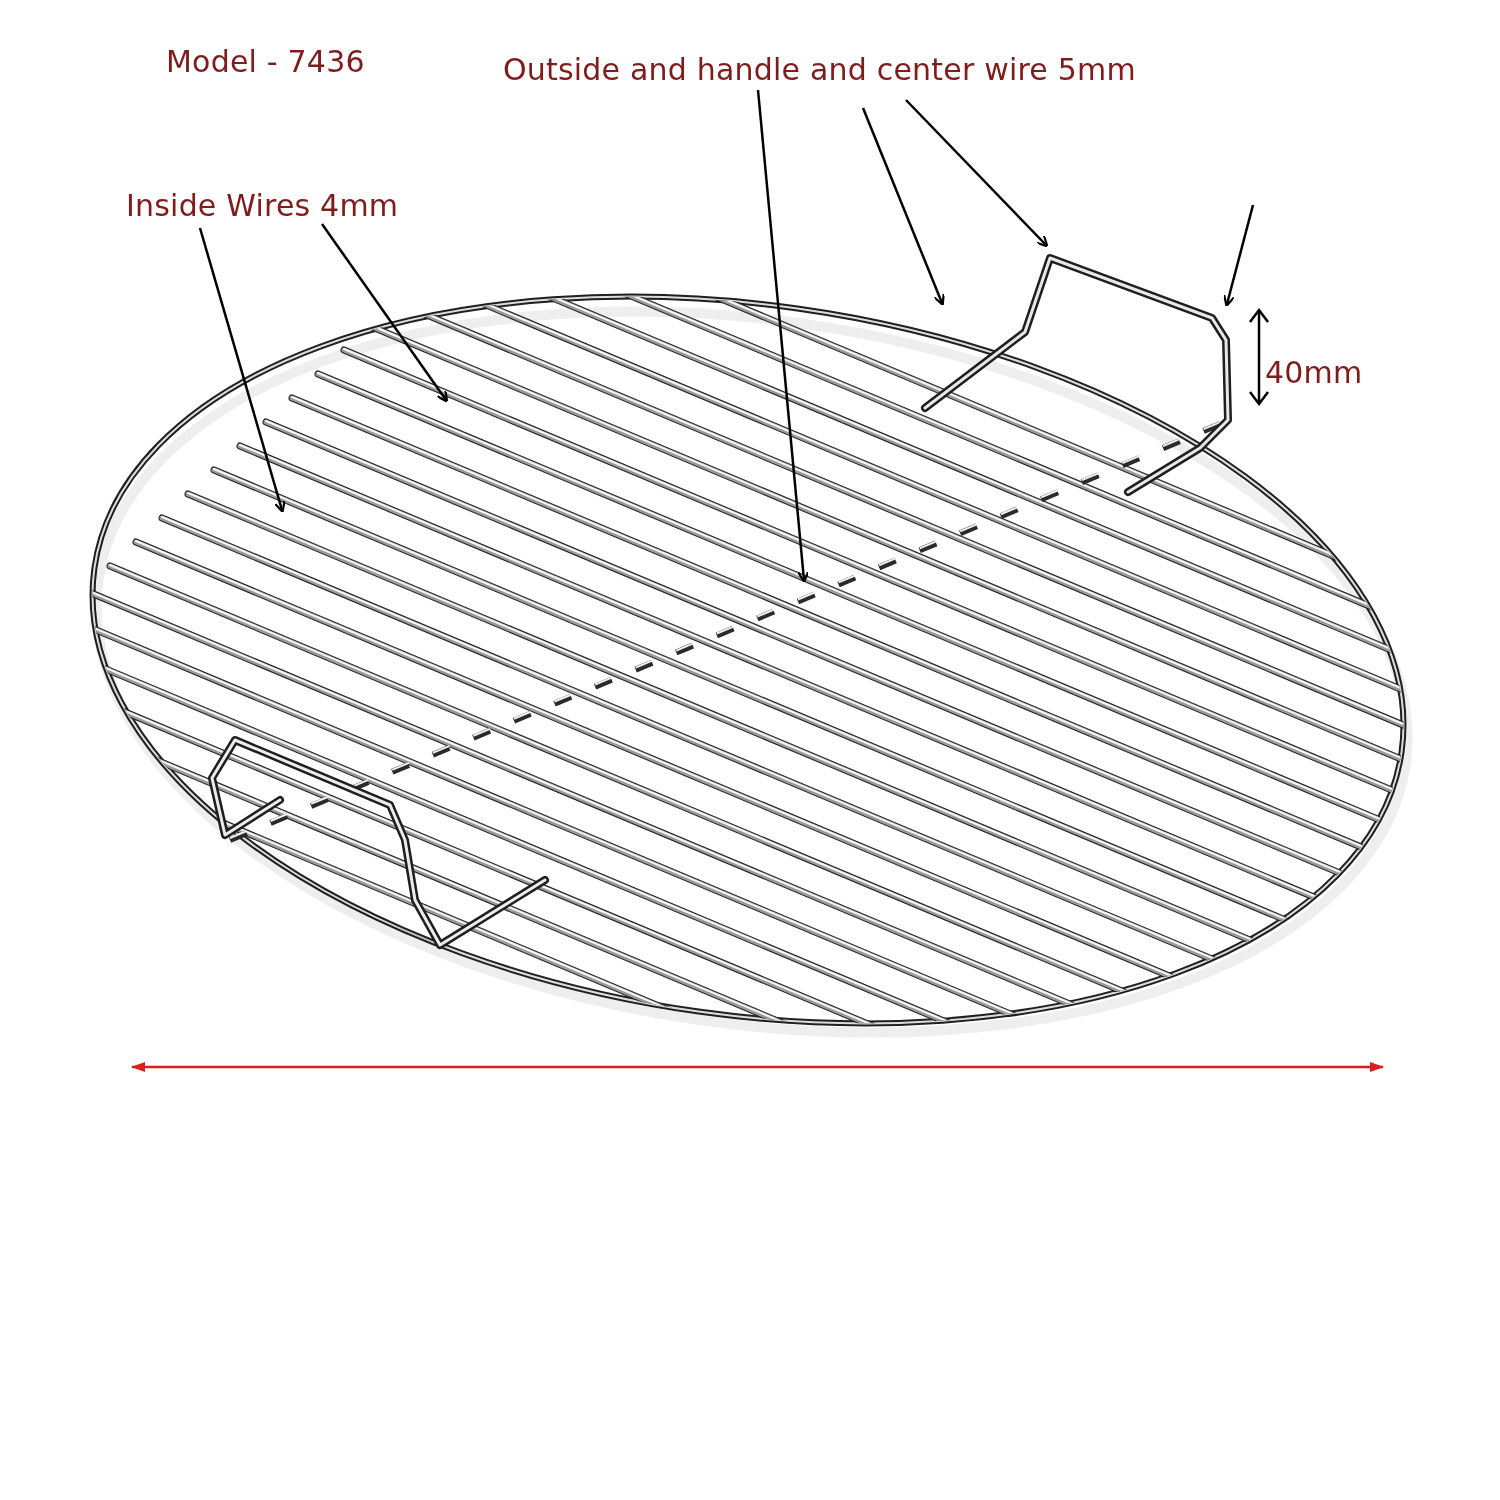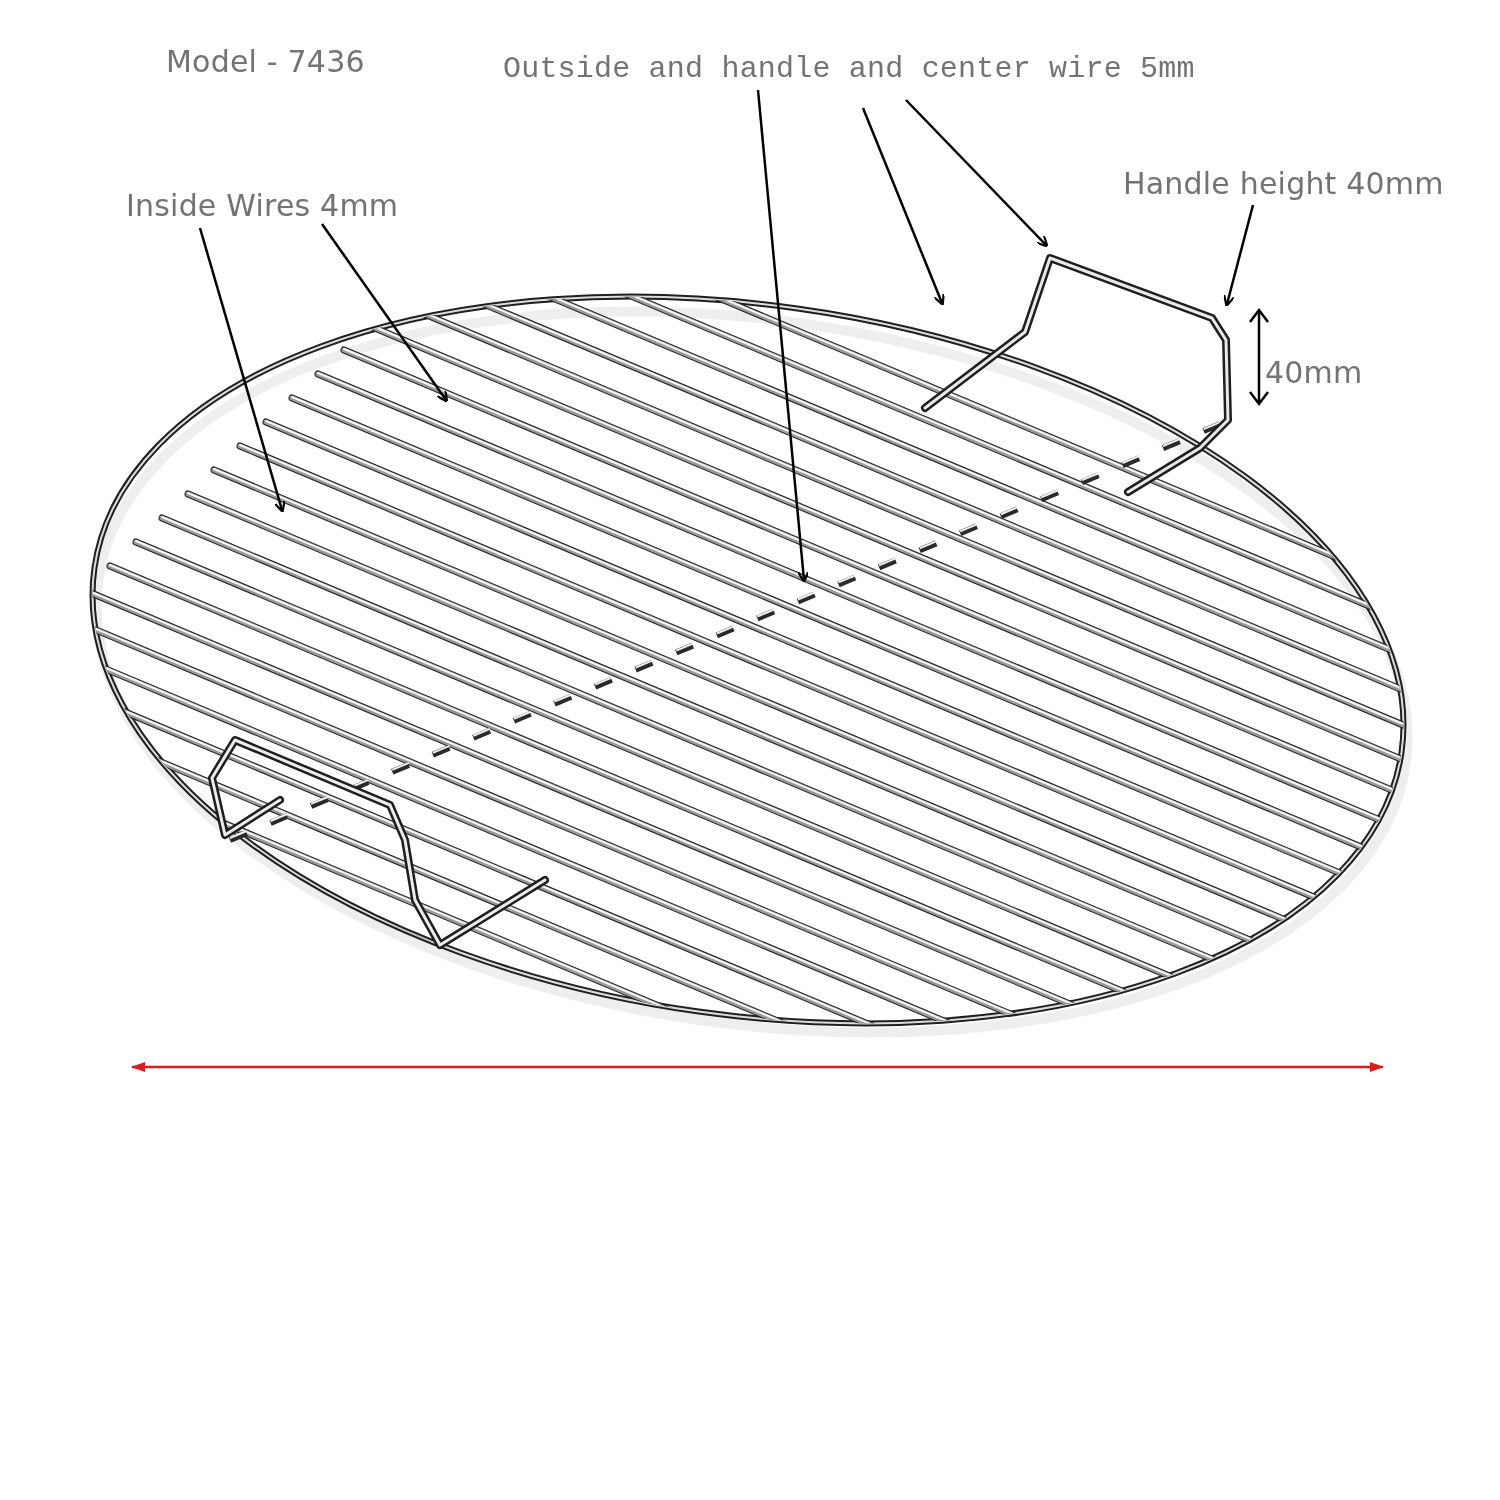--- a/index.html
+++ b/index.html
@@ -1,19 +1,19 @@
 <!DOCTYPE html>
 <html><head>
 <meta charset="utf-8">
 <style>
   html, body { margin: 0; padding: 0; background: #ffffff; }
   body { width: 1500px; height: 1500px; position: relative; overflow: hidden;
          font-family: "DejaVu Sans", sans-serif; }
   #stage { position: absolute; left: 0; top: 0; width: 1500px; height: 1500px; }
-  .label { position: absolute; color: #737373; font-size: 30px; white-space: nowrap;
+  .label { position: absolute; color: #7f1d1d; font-size: 30px; white-space: nowrap;
            font-family: "DejaVu Sans", sans-serif; letter-spacing: 0.2px; }
 </style>
 </head>
 <body>
 
 <div id="stage">
 
   <svg width="1500" height="1500" viewBox="0 0 1500 1500" xmlns="http://www.w3.org/2000/svg">
     <defs>
       <linearGradient id="wireGrad" x1="0" y1="0" x2="0" y2="1">
@@ -161,17 +161,16 @@
 
       <line x1="1259" y1="312" x2="1259" y2="402"></line>
       <path d="M1250,322 L1259,310 L1268,322" stroke-width="2.5"></path>
       <path d="M1250,392 L1259,404 L1268,392" stroke-width="2.5"></path>
     </g>
 
     <line x1="132" y1="1067" x2="1383" y2="1067" stroke="#d81e1e" stroke-width="2.5" marker-start="url(#arrowRedStart)" marker-end="url(#arrowRedEnd)"></line>
   </svg>
 
   <div class="label" style="left:166px; top:44px;">Model - 7436</div>
-  <div class="label" style="left:503px; top:52px;font-family:Liberation Mono, monospace;">Outside and handle and center wire 5mm</div>
+  <div class="label" style="left:503px; top:52px;">Outside and handle and center wire 5mm</div>
   <div class="label" style="left:126px; top:188px;">Inside Wires 4mm</div>
-  <div class="label" style="left:1123px; top:166px;">Handle height 40mm</div>
   <div class="label" style="left:1265px; top:331px;margin-top:24px;">40mm</div>
 </div>
 
 </body></html>

